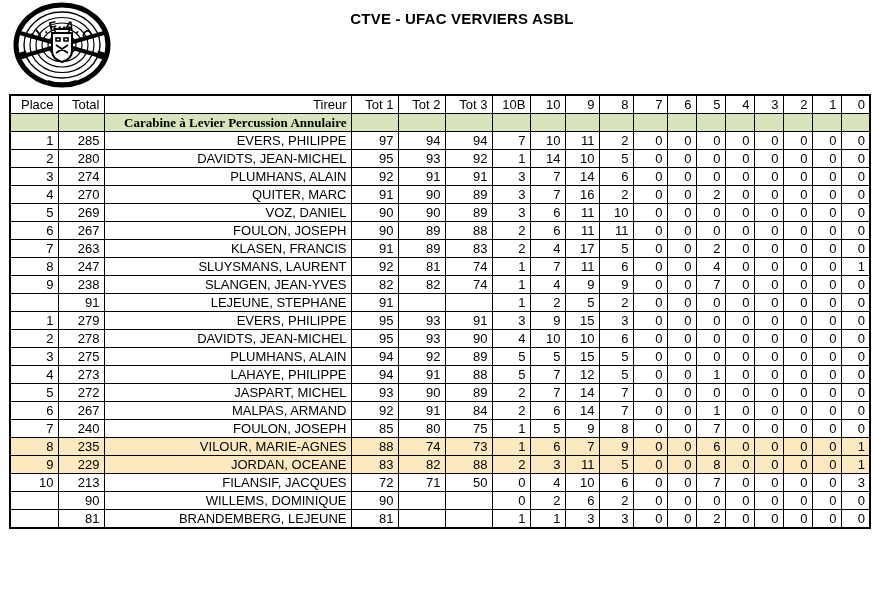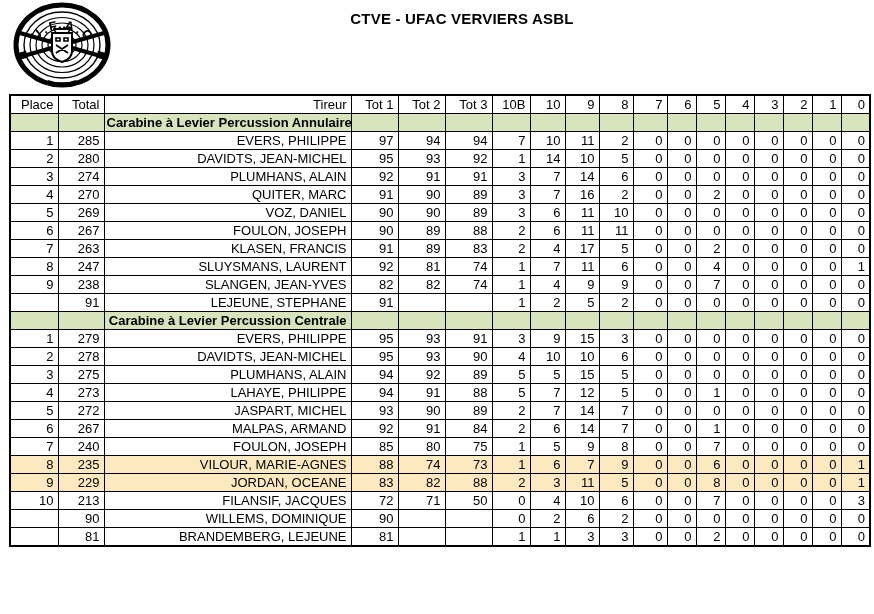--- a/index.html
+++ b/index.html
@@ -22,21 +22,21 @@
     border:1px solid #000;
     height:17px;
     padding:0 4px 0 2px;
     overflow:hidden;white-space:nowrap;
     font-weight:normal;
     background:#fff;
     line-height:17px;
   }
   table.results .c-left{text-align:right;}
   table.results .c-right{text-align:right;}
-  tr.section-row td{background:#d8e4bc;font-weight:bold;}
+  tr.section-row td{background:#d8e4bc;font-weight:bold;font-family:Liberation Serif, serif;}
   tr.hl td{background:#fce9c0;}
 </style>
 </head>
 <body>
 
 <div class="page">
 
   <svg class="logo" viewBox="0 0 100 86" aria-hidden="true">
     <ellipse cx="50" cy="43" rx="46" ry="40" fill="#fff" stroke="#000" stroke-width="5"></ellipse>
     <ellipse cx="50" cy="43" rx="38" ry="33" fill="none" stroke="#000" stroke-width="1.4"></ellipse>
@@ -328,40 +328,20 @@
           <td class="c-right">2</td>
           <td class="c-right">0</td>
           <td class="c-right">0</td>
           <td class="c-right">0</td>
           <td class="c-right">0</td>
           <td class="c-right">0</td>
           <td class="c-right">0</td>
           <td class="c-right">0</td>
           <td class="c-right">0</td>
         </tr>
-        <tr class="section-row">
-          <td></td>
-          <td></td>
-          <td class="c-left">Carabine à Levier Percussion Centrale</td>
-          <td></td>
-          <td></td>
-          <td></td>
-          <td></td>
-          <td></td>
-          <td></td>
-          <td></td>
-          <td></td>
-          <td></td>
-          <td></td>
-          <td></td>
-          <td></td>
-          <td></td>
-          <td></td>
-          <td></td>
-        </tr>
         <tr>
           <td class="c-right">1</td>
           <td class="c-right">279</td>
           <td class="c-left">EVERS, PHILIPPE</td>
           <td class="c-right">95</td>
           <td class="c-right">93</td>
           <td class="c-right">91</td>
           <td class="c-right">3</td>
           <td class="c-right">9</td>
           <td class="c-right">15</td>

